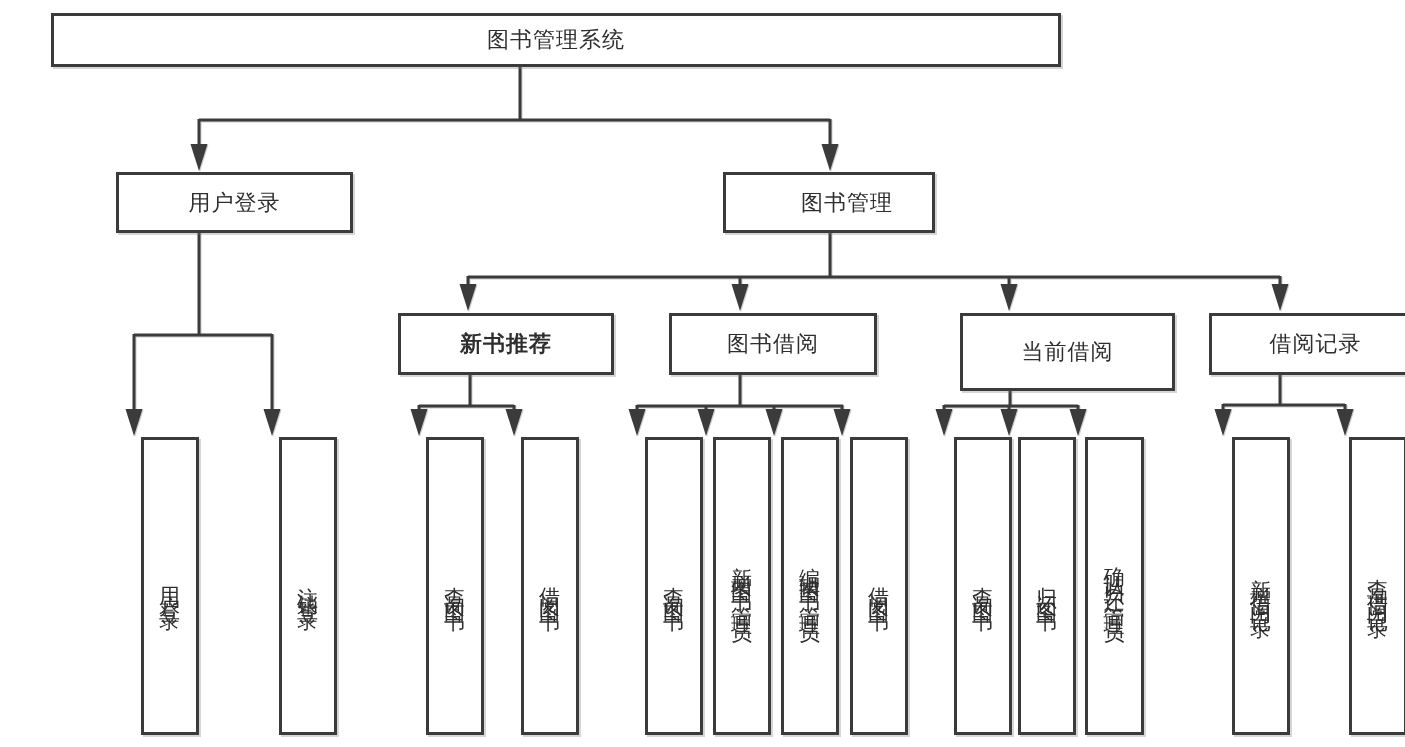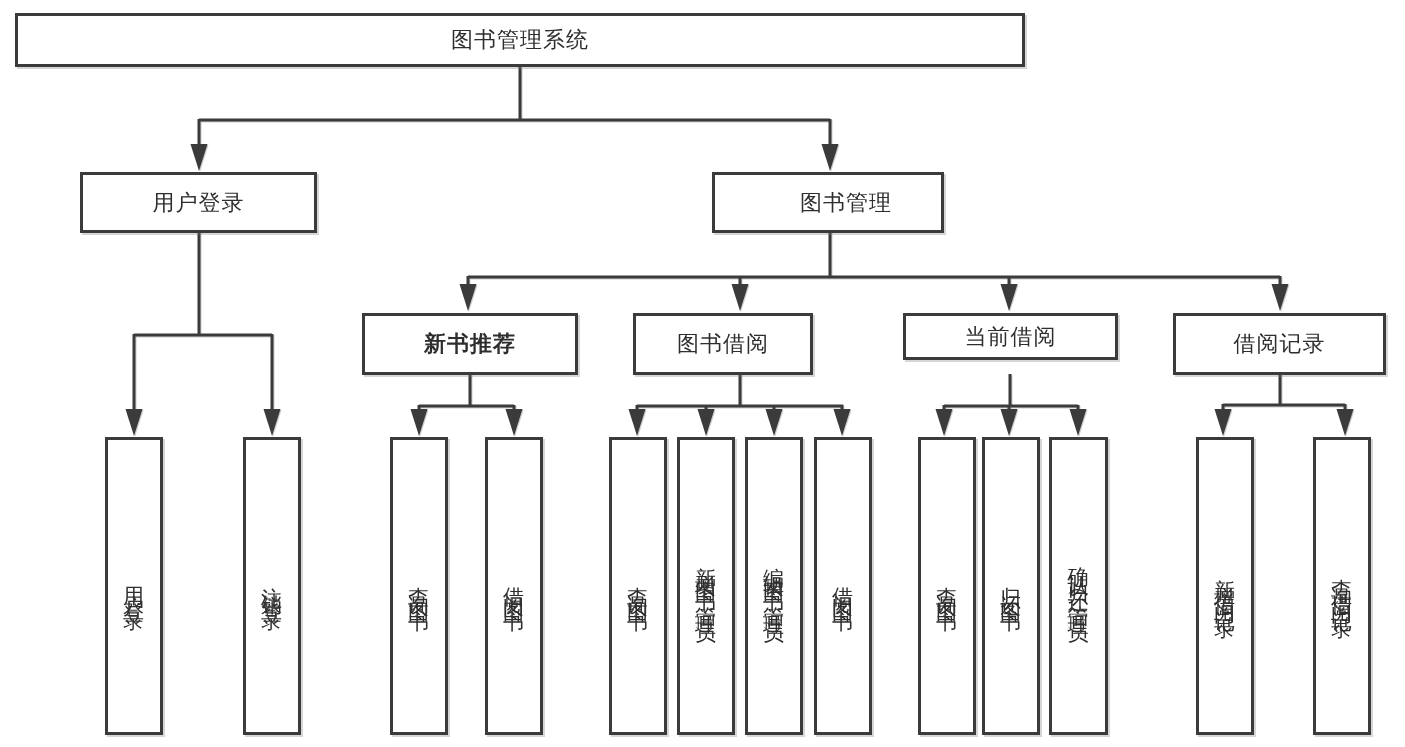--- a/index.html
+++ b/index.html
@@ -26,20 +26,21 @@
     position: absolute;
     box-sizing: border-box;
     border: 3px solid #3b3b3b;
     background: #ffffff;
     display: flex;
     align-items: center;
     justify-content: center;
     color: #2e2e2e;
     z-index: 1;
     box-shadow: 2px 2px 0 rgba(120,120,120,0.30);
+    margin-left: 36px;
   }
   .h-label {
     font-size: 22px;
     letter-spacing: 1px;
     white-space: nowrap;
   }
   .leaf .v-label {
     writing-mode: vertical-rl;
     text-orientation: mixed;
     font-size: 21px;
@@ -104,31 +105,31 @@
     </g>
   </svg>
 
   <div class="node" style="left:15px; top:13px; width:1010px; height:54px;">
     <span class="h-label">图书管理系统</span>
   </div>
 
   <div class="node" style="left:80px; top:172px; width:237px; height:61px;">
     <span class="h-label">用户登录</span>
   </div>
-  <div class="node" style="left:712px; top:172px; width:232px; height:61px;padding-left:36px;">
+  <div class="node" style="left:687px; top:172px; width:212px; height:61px;padding-left:36px;">
     <span class="h-label">图书管理</span>
   </div>
 
   <div class="node" style="left:362px; top:313px; width:216px; height:62px;font-weight:bold;">
     <span class="h-label">新书推荐</span>
   </div>
-  <div class="node" style="left:633px; top:313px; width:180px; height:62px;">
+  <div class="node" style="left:633px; top:313px; width:208px; height:62px;">
     <span class="h-label">图书借阅</span>
   </div>
-  <div class="node" style="left:903px; top:313px; width:215px; height:47px;">
+  <div class="node" style="left:924px; top:313px; width:215px; height:78px;">
     <span class="h-label">当前借阅</span>
   </div>
   <div class="node" style="left:1173px; top:313px; width:213px; height:62px;">
     <span class="h-label">借阅记录</span>
   </div>
 
   <div class="node leaf" style="left:105px; top:437px; width:58px; height:298px;">
     <span class="v-label">用户登录</span>
   </div>
   <div class="node leaf" style="left:243px; top:437px; width:58px; height:298px;">

